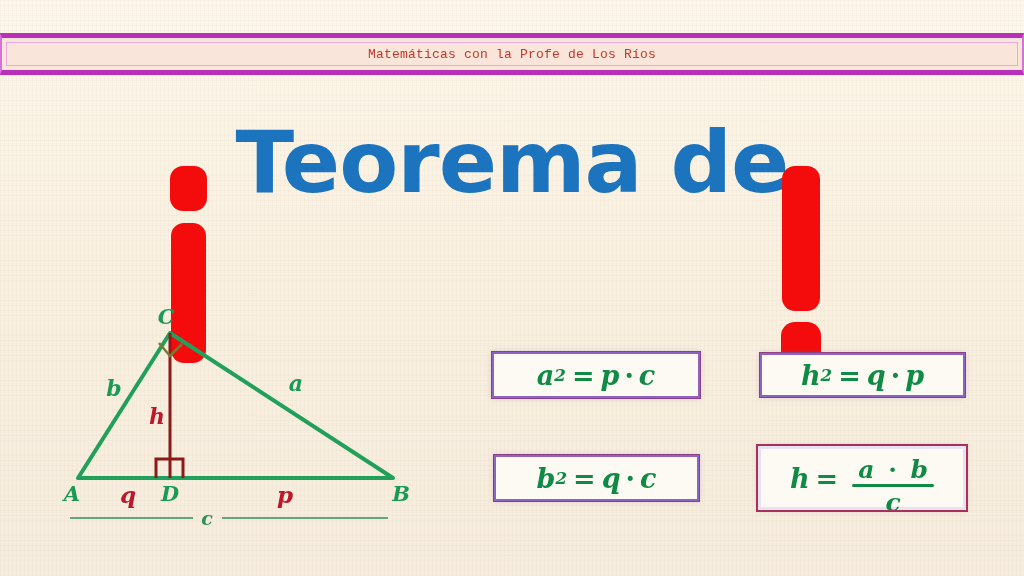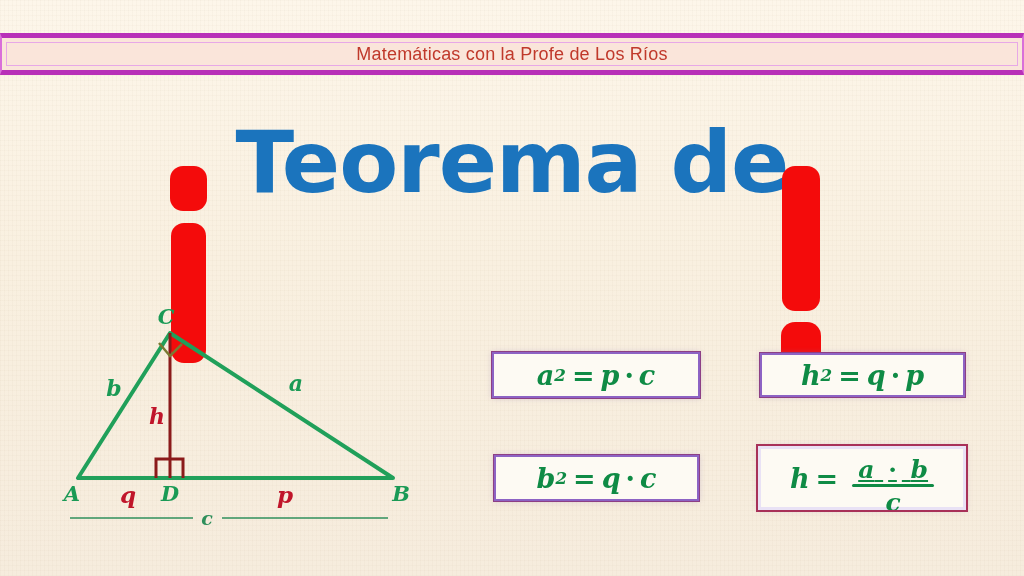--- a/index.html
+++ b/index.html
@@ -31,23 +31,23 @@
     display:flex;align-items:center;justify-content:center;
   }
   #banner-inner{
     position:absolute;left:4px;top:4px;right:4px;bottom:4px;
     border:1px solid #e7a8e7;
     pointer-events:none;
   }
   #banner-text{
     position:relative;
     color:#c0392b;
-    font-size:18px;
+    font-size:13px;
     letter-spacing:.2px;
-    font-family:Liberation Sans, sans-serif;
+    font-family:Liberation Mono, monospace;
     white-space:nowrap;
   }
 
   
   #title-block{
     position:absolute;left:0;top:78px;width:1024px;height:215px;
   }
   .title-line{
     position:absolute;width:1024px;text-align:center;
     color:#1b74bd;
@@ -99,21 +99,21 @@
     font-weight:bold;
     font-size:27px;
     white-space:nowrap;
     display:flex;align-items:center;
   }
   .math sup{font-size:.62em;font-style:italic;vertical-align:super;}
   .op{font-style:normal;margin:0 6px;}
   .dotop{font-style:normal;margin:0 5px;}
 
   .frac{display:inline-flex;flex-direction:column;align-items:center;margin-left:8px;line-height:1;}
-  .frac .num{font-size:25px;padding:16px 6px 2px 6px;text-decoration:underline;}
+  .frac .num{font-size:25px;padding:16px 6px 2px 6px;}
   .frac .bar-line{width:100%;height:3px;background:#0f8b45;border-radius:2px;}
   .frac .den{font-size:25px;padding:3px 6px 0 6px;}
 </style>
 </head>
 <body>
 
 <div id="paper-texture"></div>
 
 <div id="banner">
   <div id="banner-inner"></div>

